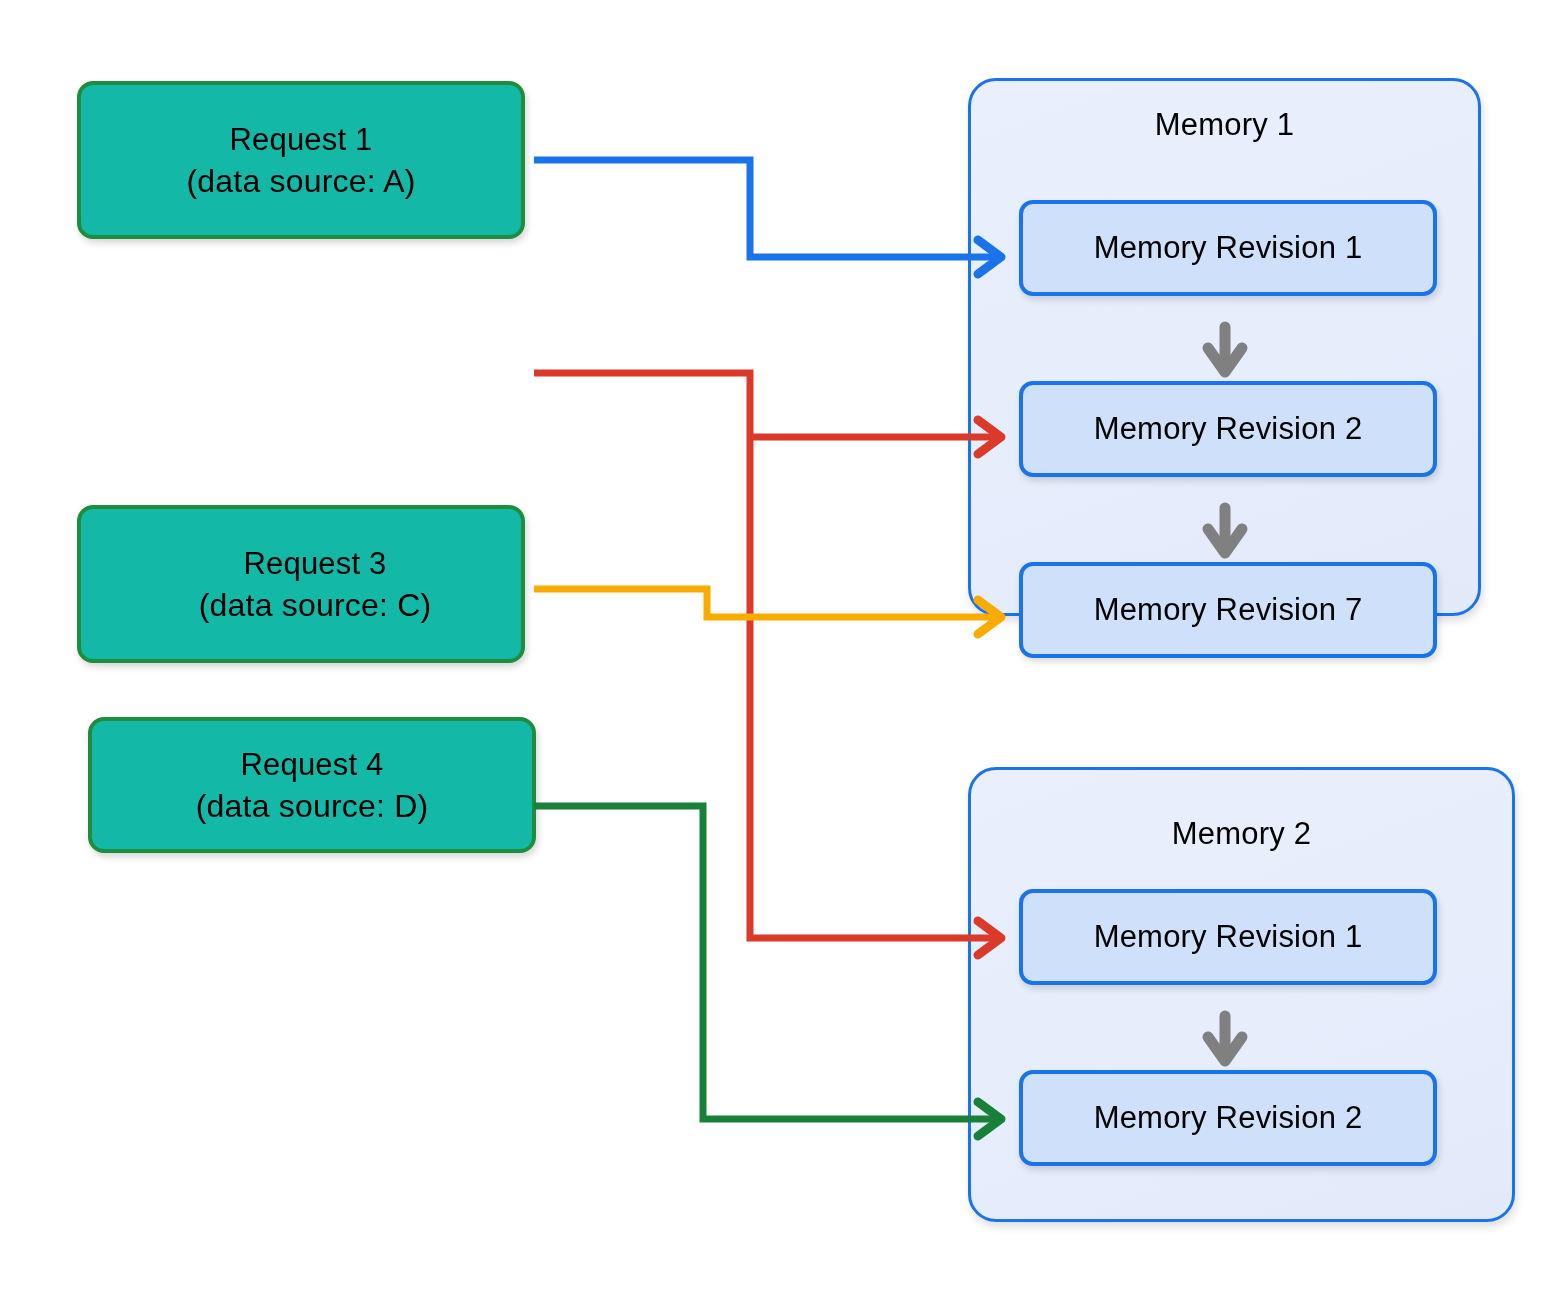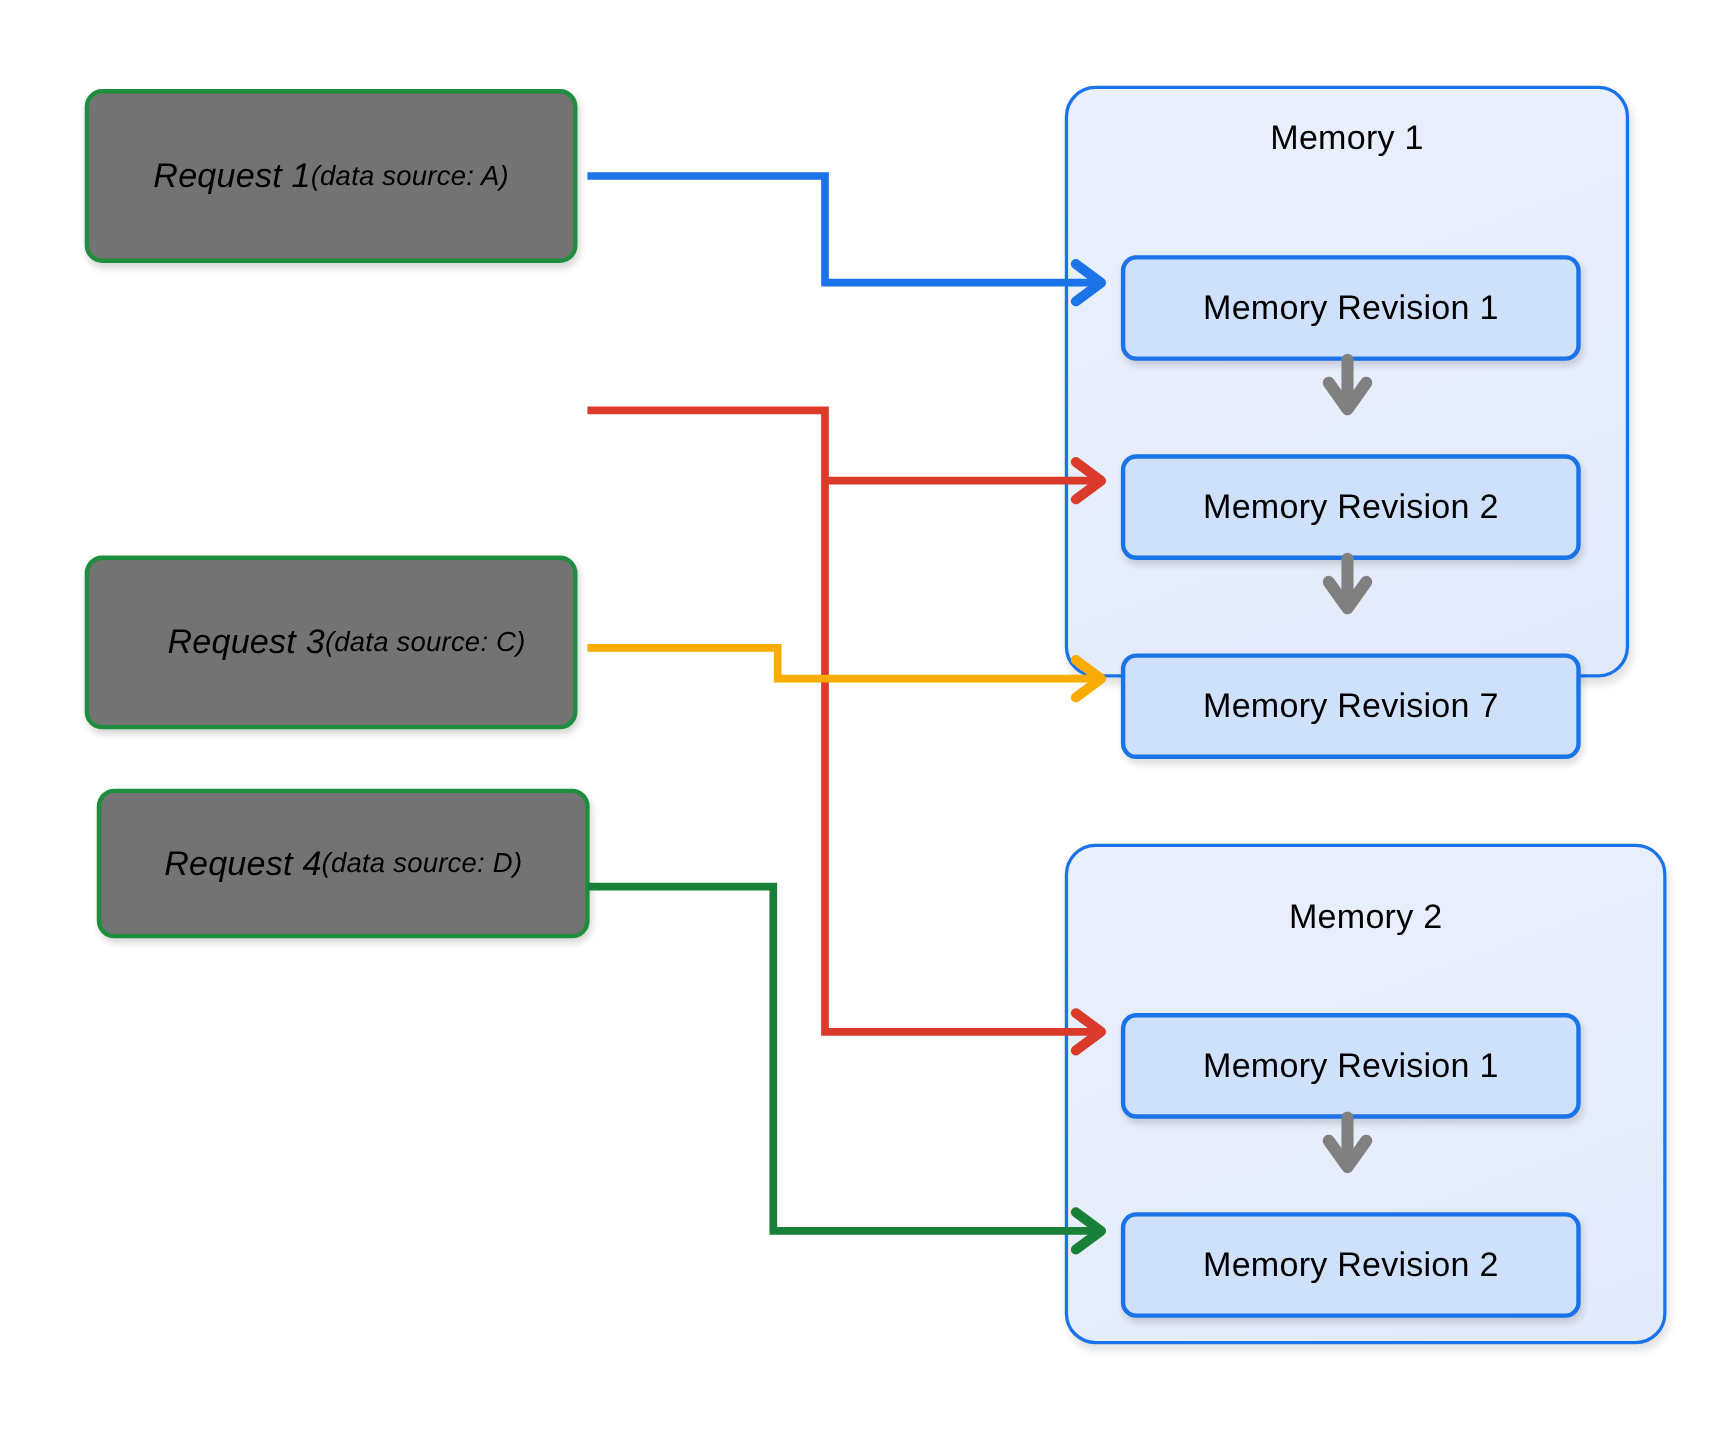--- a/index.html
+++ b/index.html
@@ -15,38 +15,37 @@
     width: 1562px;
     height: 1308px;
     background: #ffffff;
     overflow: hidden;
   }
 
   
   .request-box {
     position: absolute;
     box-sizing: border-box;
-    background: #737373;
+    background: #14b8a6;
     border: 4px solid #1e8e3e;
     border-radius: 16px;
     display: flex;
-    flex-direction: row;
+    flex-direction: column;
     align-items: center;
     justify-content: center;
     box-shadow: 2px 4px 7px rgba(0,0,0,0.16);
     color: #000000;
-    font-style: italic;
   }
   .request-title {
     font-size: 31px;
     line-height: 42px;
     letter-spacing: 0.2px;
   }
   .request-sub {
-    font-size: 25px;
+    font-size: 32px;
     line-height: 40px;
     letter-spacing: 0.2px;
   }
 
   
   .memory-panel {
     position: absolute;
     box-sizing: border-box;
     background: linear-gradient(160deg, #e9effd 0%, #e6edfb 55%, #e2eafa 100%);
     border: 3px solid #1a73e8;
@@ -68,21 +67,20 @@
     background: #cfe0fb;
     border: 4px solid #1a73e8;
     border-radius: 14px;
     display: flex;
     align-items: center;
     justify-content: center;
     box-shadow: 2px 4px 7px rgba(0,0,0,0.14);
     font-size: 31px;
     color: #000000;
     letter-spacing: 0.2px;
-    margin-top: 32px;
   }
 
   
   #wires {
     position: absolute;
     left: 0;
     top: 0;
     width: 1562px;
     height: 1308px;
     pointer-events: none;

